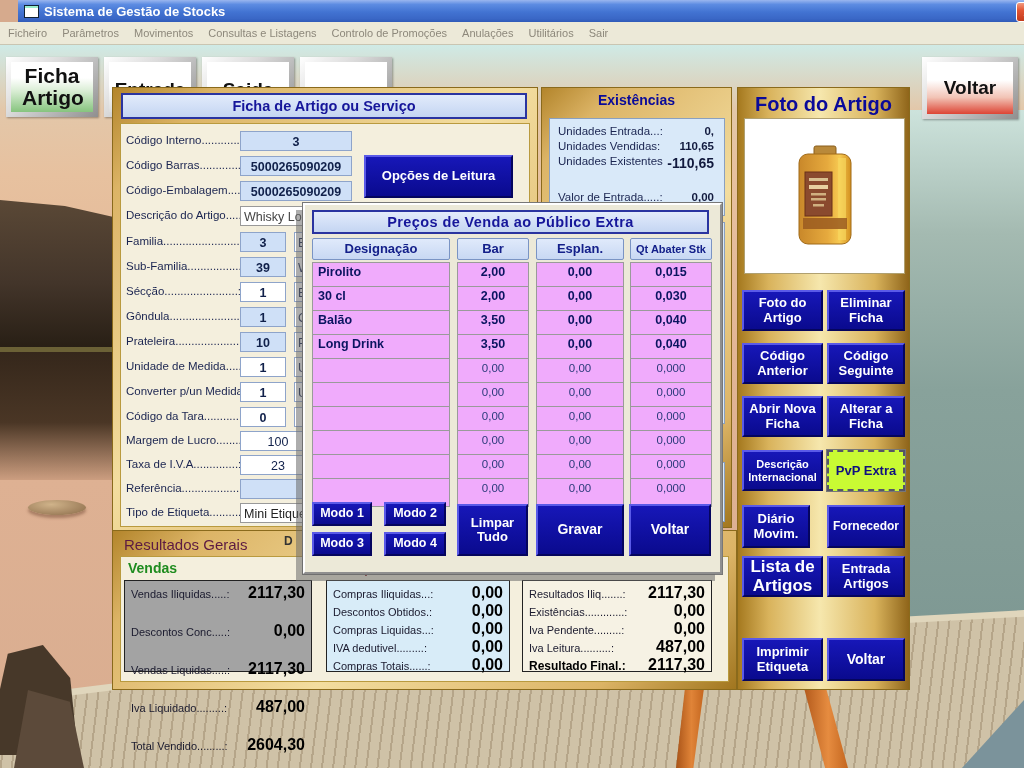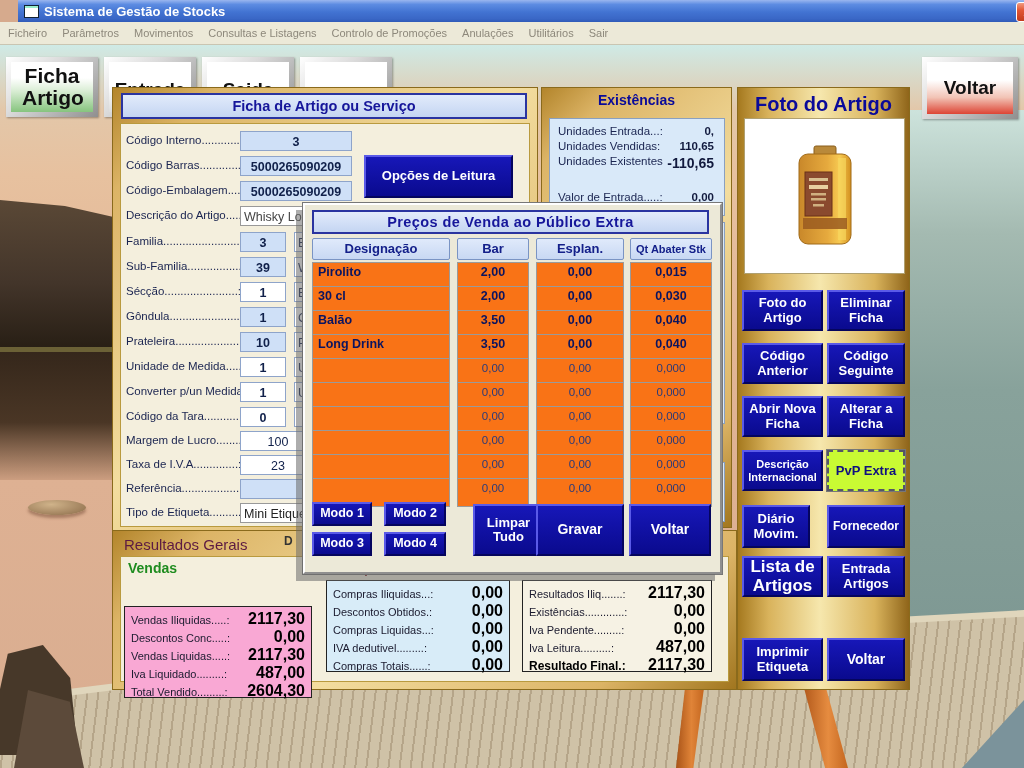--- a/index.html
+++ b/index.html
@@ -85,21 +85,21 @@
   .rbox{position:absolute;border:1px solid #222;display:flex;flex-direction:column;
     justify-content:space-around;padding:3px 6px;box-sizing:border-box;z-index:4;}
   .rrow{display:flex;justify-content:space-between;font-size:11px;color:#1a1a2e;align-items:baseline;}
   .rrow b{font-size:16px;color:#000;}
   .hdr{position:absolute;font-weight:bold;font-size:14px;z-index:4;}
   
   .popup{left:303px;top:203px;width:415px;height:367px;z-index:6;background:#ece9d8;
     border:2px solid;border-color:#fff #8f8f8f #8f8f8f #fff;
     box-shadow:-7px 7px 0 rgba(105,105,105,.55),0 0 0 1px #777;}
   .prow{position:absolute;height:19px;}
-  .pcell{position:absolute;top:0;height:29px;line-height:19px;background:#f97316;border:1px solid #9a9a9a;
+  .pcell{position:absolute;top:0;height:29px;line-height:19px;background:#f0abfc;border:1px solid #9a9a9a;
     text-align:center;box-sizing:border-box;}
   .phead{background:linear-gradient(180deg,#e0eafb,#c8d8f3);border:1px solid #7a94c4;border-radius:2px;
     font-weight:bold;color:#14208a;font-size:13px;line-height:20px;height:22px;}
   .c1{left:0;width:138px;} .c2{left:145px;width:72px;} .c3{left:224px;width:88px;} .c4{left:318px;width:82px;}
   .strong{font-weight:bold;font-size:12.5px;color:#0a1460;text-align:left;padding-left:5px;}
   .snum{font-weight:bold;font-size:12.5px;color:#0a1460;}
   .dimnum{font-size:11.5px;color:#2a3a7a;}
   .frag{position:absolute;font-weight:bold;z-index:4;}
 </style>
 </head>
@@ -255,21 +255,21 @@
 <div class="frag" style="left:716px;top:442px;font-size:12px;color:#7a1540;z-index:4;">o</div>
 <div class="abs" style="left:549px;top:462px;width:174px;height:58px;background:#d9e9f9;border:1px solid #8aa0c0;z-index:4;"></div>
 
 <div class="abs gold" style="left:112px;top:530px;width:625px;height:160px;"></div>
 <div class="abs" style="left:124px;top:536px;font-weight:normal;font-size:15px;color:#5c1a42;z-index:4;">Resultados Gerais</div>
 <div class="abs cream" style="left:120px;top:556px;width:609px;height:126px;z-index:3;"></div>
 <div class="frag" style="left:284px;top:534px;font-size:12px;color:#333;">D</div>
 <div class="frag" style="left:714px;top:533px;font-size:12px;color:#223;">5</div>
 
 <div class="hdr" style="left:128px;top:560px;color:#1f8c1f;">Vendas</div>
-<div class="rbox" style="left:124px;top:606px;width:188px;height:92px;background:#f9a8d4;">
+<div class="rbox" style="left:124px;top:580px;width:188px;height:92px;background:#a3a3a3;gap:20px;">
   <div class="rrow">
       <span>Vendas Iliquidas.....:</span>
       <b>2117,30</b>
     </div>
   <div class="rrow">
       <span>Descontos Conc.....:</span>
       <b>0,00</b>
     </div>
   <div class="rrow">
       <span>Vendas Liquidas.....:</span>
@@ -477,19 +477,19 @@
   </div>
 <div class="abs nbtn" style="left:384px;top:502px;width:62px;height:24px;font-size:12.5px;z-index:7;">
     <span>Modo 2</span>
   </div>
 <div class="abs nbtn" style="left:312px;top:532px;width:60px;height:24px;font-size:12.5px;z-index:7;">
     <span>Modo 3</span>
   </div>
 <div class="abs nbtn" style="left:384px;top:532px;width:62px;height:24px;font-size:12.5px;z-index:7;">
     <span>Modo 4</span>
   </div>
-<div class="abs nbtn" style="left:457px;top:504px;width:71px;height:52px;font-size:13px;z-index:7;white-space:pre-line;width:71px;margin-left:16px;"><span style="width:48px;">Limpar Tudo</span></div>
+<div class="abs nbtn" style="left:457px;top:504px;width:71px;height:52px;font-size:13px;z-index:7;white-space:pre-line;width:71px;"><span style="width:48px;">Limpar Tudo</span></div>
 <div class="abs nbtn" style="left:536px;top:504px;width:88px;height:52px;font-size:14px;z-index:7;">
     <span>Gravar</span>
   </div>
 <div class="abs nbtn" style="left:629px;top:504px;width:82px;height:52px;font-size:14px;z-index:7;">
     <span>Voltar</span>
   </div>
 
 </body></html>

